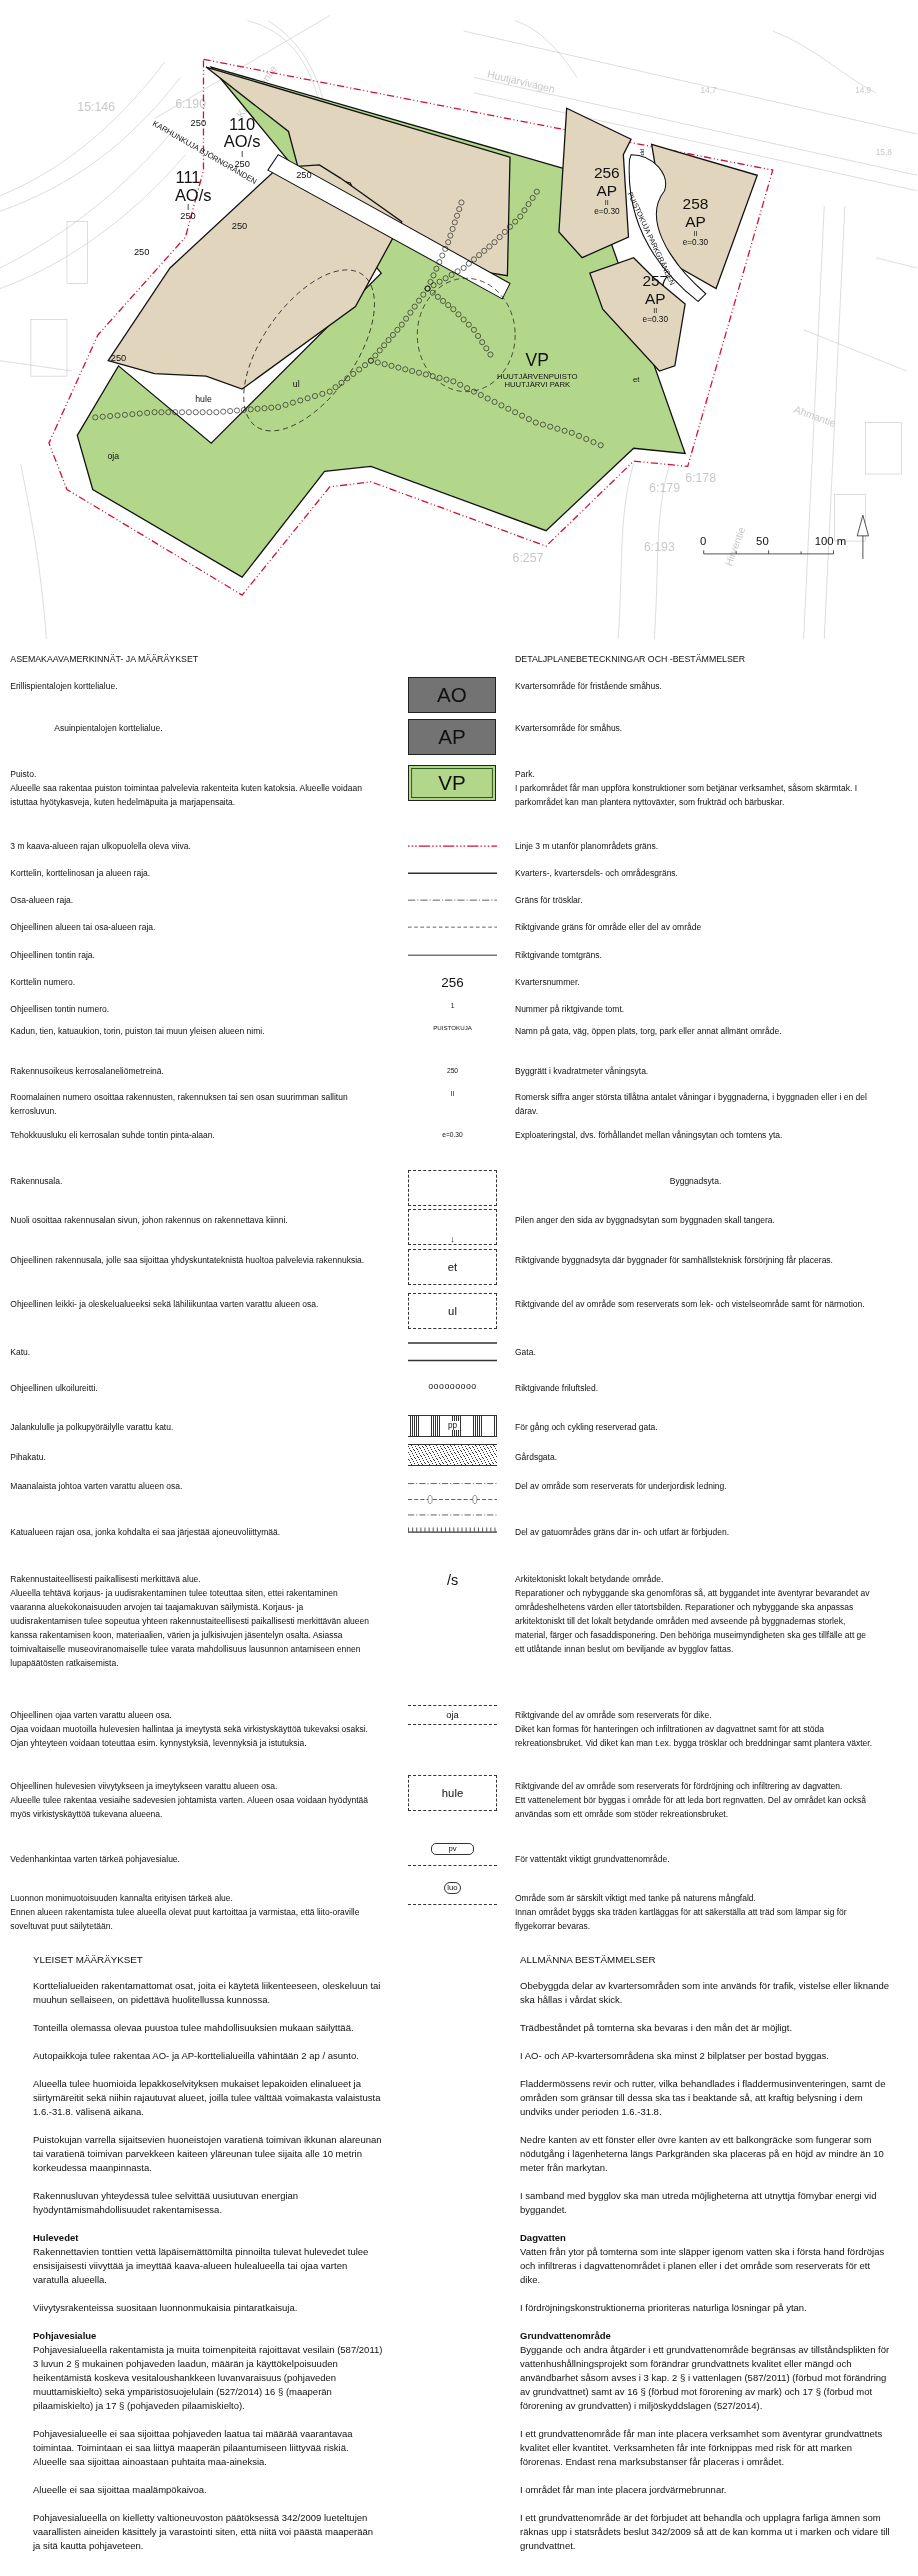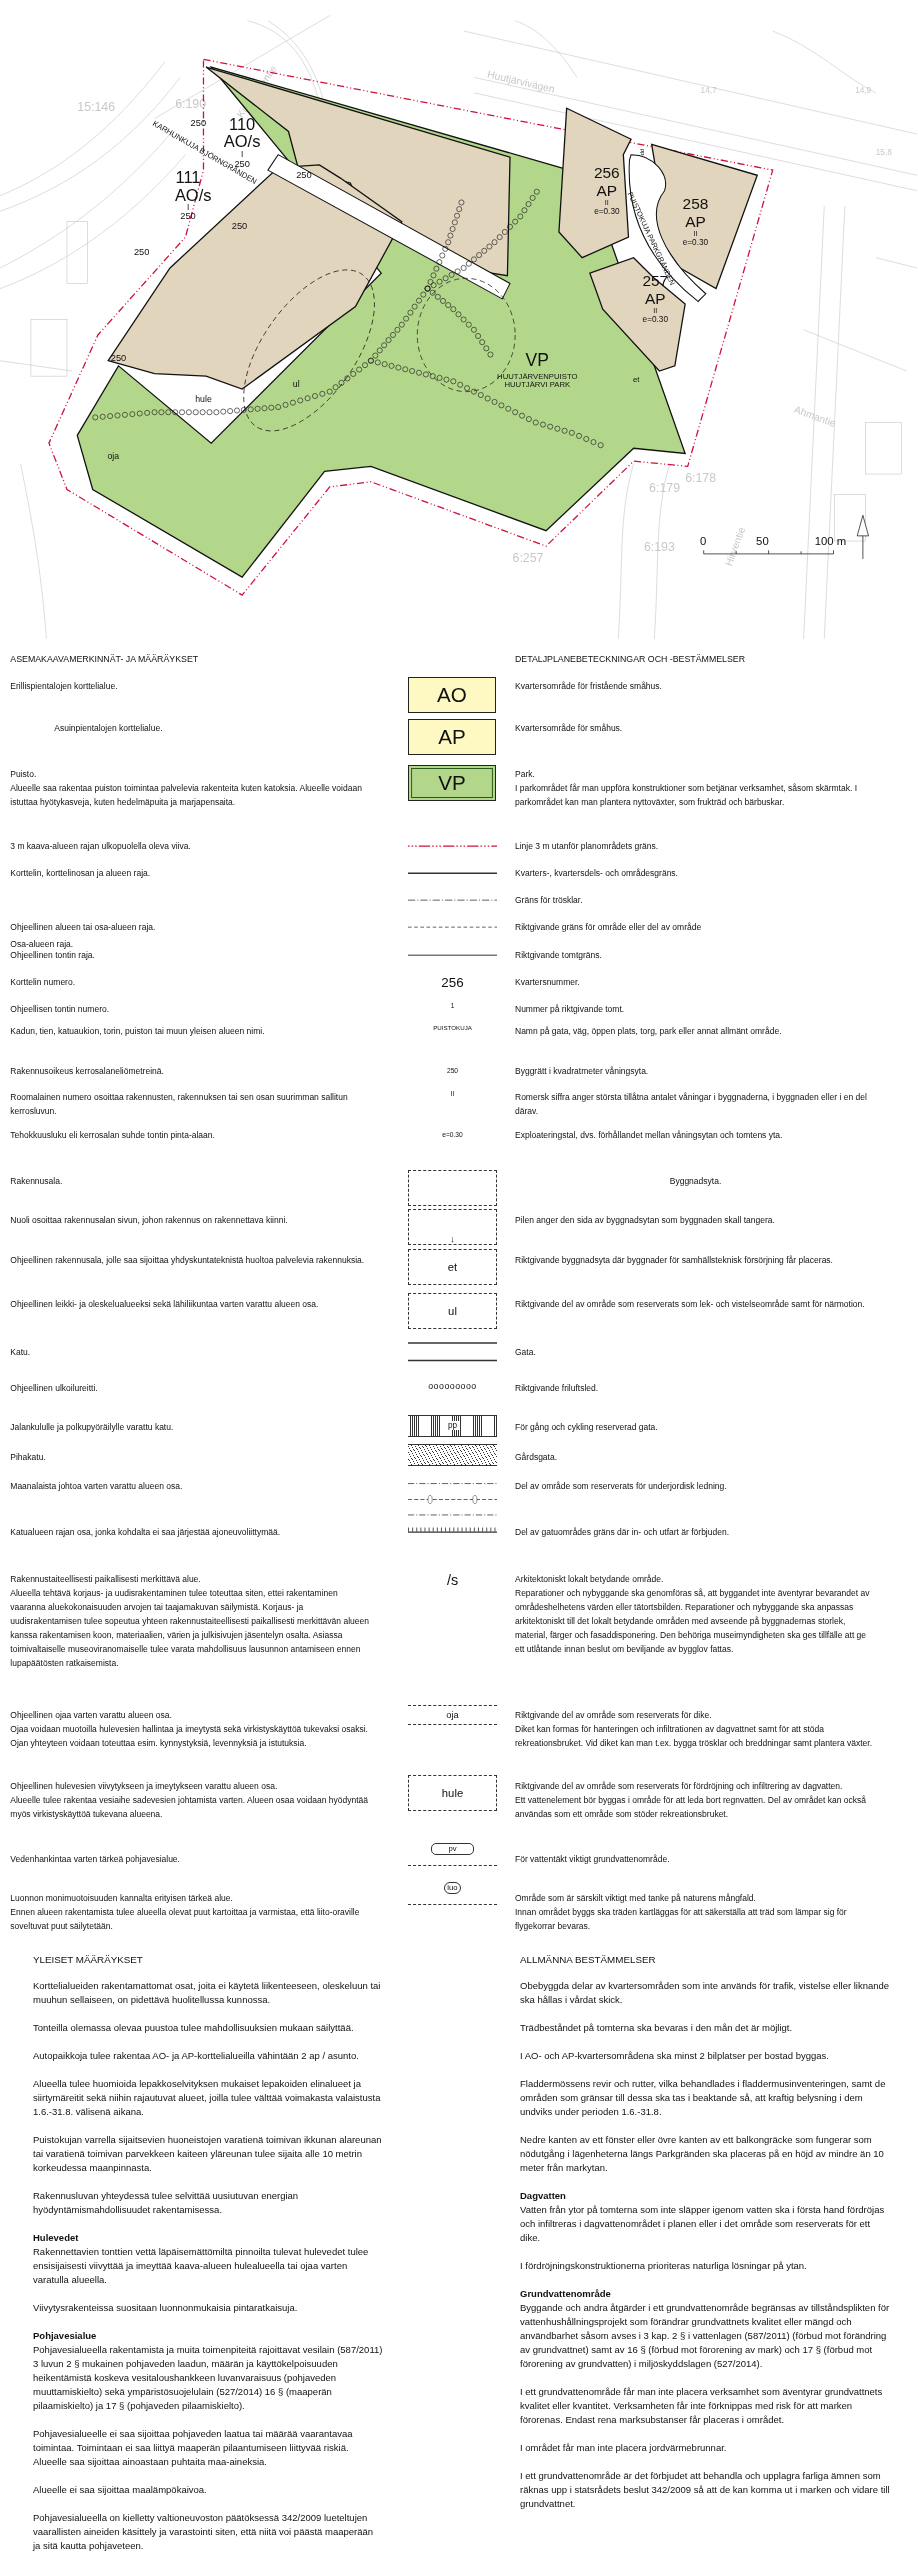--- a/index.html
+++ b/index.html
@@ -9,21 +9,21 @@
   #map { position:absolute; left:0; top:0; width:918px; height:639px; }
   #map text { font-family:"Liberation Sans", sans-serif; }
   
   .leg-head { position:absolute; font-size:8.8px; letter-spacing:0px; color:#111; }
   .leg-fi { position:absolute; left:10.3px; width:103px; font-size:8.5px; line-height:14px; }
   .leg-sv { position:absolute; left:515px; width:278px; font-size:8.5px; line-height:14px; }
   .leg-fi-w { width:289px; }
   .leg-sym { position:absolute; left:408px; width:89px; }
   .box-area { position:absolute; left:408px; width:88px; height:36px; border:1px solid #222; box-sizing:border-box;
               display:flex; align-items:center; justify-content:center; font-size:20.6px; }
-  .ao { background:#fef9c3; }
+  .ao { background:#737373; }
   .vp { background:#b3d78a; }
   .sym-text { position:absolute; left:408px; width:89px; text-align:center; }
   
   .gen-fi { position:absolute; left:33px; width:350px; font-size:9.5px; line-height:14px; }
   .gen-sv { position:absolute; left:520px; width:371px; font-size:9.5px; line-height:14px; }
   .gen-h { font-size:9.8px; margin-bottom:12.4px; }
   .gen-p { margin:0 0 14px 0; }
   .gen-b { font-weight:bold; }
 </style>
 </head>
@@ -316,21 +316,21 @@
     <div class="leg-fi leg-fi-w" style="top: 839px; white-space: pre-line; width: 361px;">3 m kaava-alueen rajan ulkopuolella oleva viiva.</div>
     <div class="leg-sv" style="top: 839px; width: 361px; white-space: pre-line;">Linje 3 m utanför planområdets gräns.</div>
     <svg width="89" height="10.3" style="position:absolute; left:408px; top:841px;" viewBox="0 0 173 20">
       <line x1="0" y1="10" x2="173" y2="10" stroke="#d0103a" stroke-width="2.5" stroke-dasharray="3 4 3 4 3 4 22 4"></line>
     </svg>
     <div class="leg-fi leg-fi-w" style="top: 866px; white-space: pre-line; width: 361px;">Korttelin, korttelinosan ja alueen raja.</div>
     <div class="leg-sv" style="top: 866px; width: 361px; white-space: pre-line;">Kvarters-, kvartersdels- och områdesgräns.</div>
     <svg width="89" height="10.3" style="position:absolute; left:408px; top:868px;" viewBox="0 0 173 20">
       <line x1="0" y1="10" x2="173" y2="10" stroke="#333" stroke-width="3"></line>
     </svg>
-    <div class="leg-fi leg-fi-w" style="top: 893px; white-space: pre-line; width: 361px; margin-top: 44px;">Osa-alueen raja.</div>
+    <div class="leg-fi leg-fi-w" style="top: 893px; white-space: pre-line; width: 361px;">Osa-alueen raja.</div>
     <div class="leg-sv" style="top: 893px; width: 361px; white-space: pre-line;">Gräns för trösklar.</div>
     <svg width="89" height="10.3" style="position:absolute; left:408px; top:895px;" viewBox="0 0 173 20">
       <line x1="0" y1="10" x2="173" y2="10" stroke="#333" stroke-width="1.5" stroke-dasharray="14 4 2 4"></line>
     </svg>
     <div class="leg-fi leg-fi-w" style="top: 920px; white-space: pre-line; width: 361px;">Ohjeellinen alueen tai osa-alueen raja.</div>
     <div class="leg-sv" style="top: 920px; width: 361px; white-space: pre-line;">Riktgivande gräns för område eller del av område</div>
     <svg width="89" height="10.3" style="position:absolute; left:408px; top:922px;" viewBox="0 0 173 20">
       <line x1="0" y1="10" x2="173" y2="10" stroke="#333" stroke-width="1.5" stroke-dasharray="7 5"></line>
     </svg>
     <div class="leg-fi leg-fi-w" style="top: 948px; white-space: pre-line; width: 361px;">Ohjeellinen tontin raja.</div>
@@ -486,20 +486,23 @@
       <div class="gen-p">
         <div>I AO- och AP-kvartersområdena ska minst 2 bilplatser per bostad byggas.</div>
       </div>
       <div class="gen-p">
         <div>Fladdermössens revir och rutter, vilka behandlades i fladdermusinventeringen, samt de områden som gränsar till dessa ska tas i beaktande så, att kraftig belysning i dem undviks under perioden 1.6.-31.8.</div>
       </div>
       <div class="gen-p">
         <div>Nedre kanten av ett fönster eller övre kanten av ett balkongräcke som fungerar som nödutgång i lägenheterna längs Parkgränden ska placeras på en höjd av mindre än 10 meter från markytan.</div>
       </div>
       <div class="gen-p">
+        <div>I samband med bygglov ska man utreda möjligheterna att utnyttja förnybar energi vid byggandet.</div>
+      </div>
+      <div class="gen-p">
         <div class="gen-b">Dagvatten</div>
         <div>Vatten från ytor på tomterna som inte släpper igenom vatten ska i första hand fördröjas och infiltreras i dagvattenområdet i planen eller i det område som reserverats för ett dike.</div>
       </div>
       <div class="gen-p">
         <div>I fördröjningskonstruktionerna prioriteras naturliga lösningar på ytan.</div>
       </div>
       <div class="gen-p">
         <div class="gen-b">Grundvattenområde</div>
         <div>Byggande och andra åtgärder i ett grundvattenområde begränsas av tillståndsplikten för vattenhushållningsprojekt som förändrar grundvattnets kvalitet eller mängd och användbarhet såsom avses i 3 kap. 2 § i vattenlagen (587/2011) (förbud mot förändring av grundvattnet) samt av 16 § (förbud mot förorening av mark) och 17 § (förbud mot förorening av grundvatten) i miljöskyddslagen (527/2014).</div>
       </div>

